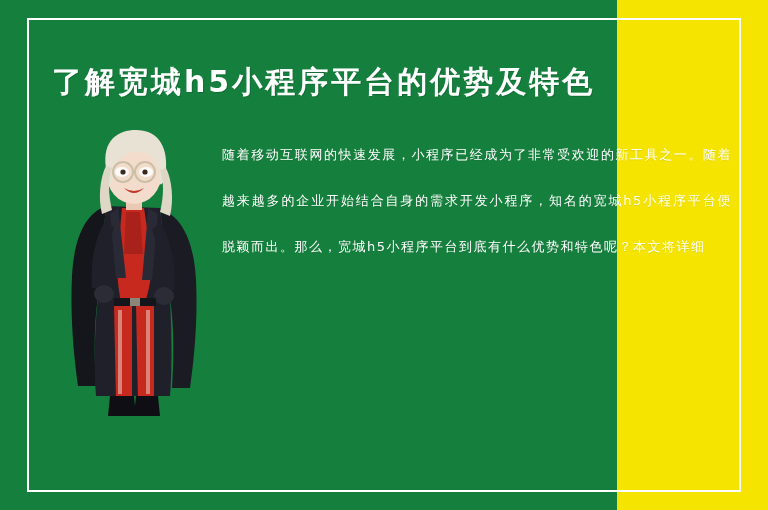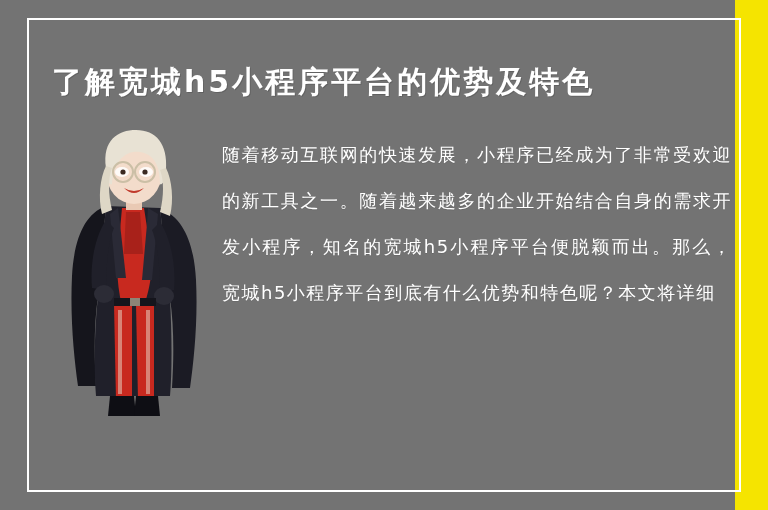--- a/index.html
+++ b/index.html
@@ -8,23 +8,23 @@
   }
   body {
     width: 768px;
     height: 510px;
     background: #f5e400;
     font-family: "Liberation Sans", sans-serif;
     overflow: hidden;
   }
   .page {
     position: relative;
-    width: 735px;
+    width: 617px;
     height: 510px;
-    background: #737373;
+    background: #15803d;
     box-sizing: border-box;
   }
   .border-frame {
     position: absolute;
     left: 27px;
     top: 18px;
     width: 714px;
     height: 474px;
     border: 2px solid #ffffff;
     box-sizing: border-box;
@@ -49,21 +49,21 @@
     top: 128px;
     width: 170px;
     height: 310px;
   }
   .article {
     position: absolute;
     left: 222px;
     top: 132px;
     width: 510px;
     font-family: "DejaVu Sans", sans-serif;
-    font-size: 18px;
+    font-size: 13px;
     line-height: 46px;
     color: #ffffff;
     letter-spacing: 1.5px;
     text-align: justify;
     text-shadow: 0 1px 0 rgba(0,0,0,0.08);
   }
 </style>
 </head>
 <body>
 

